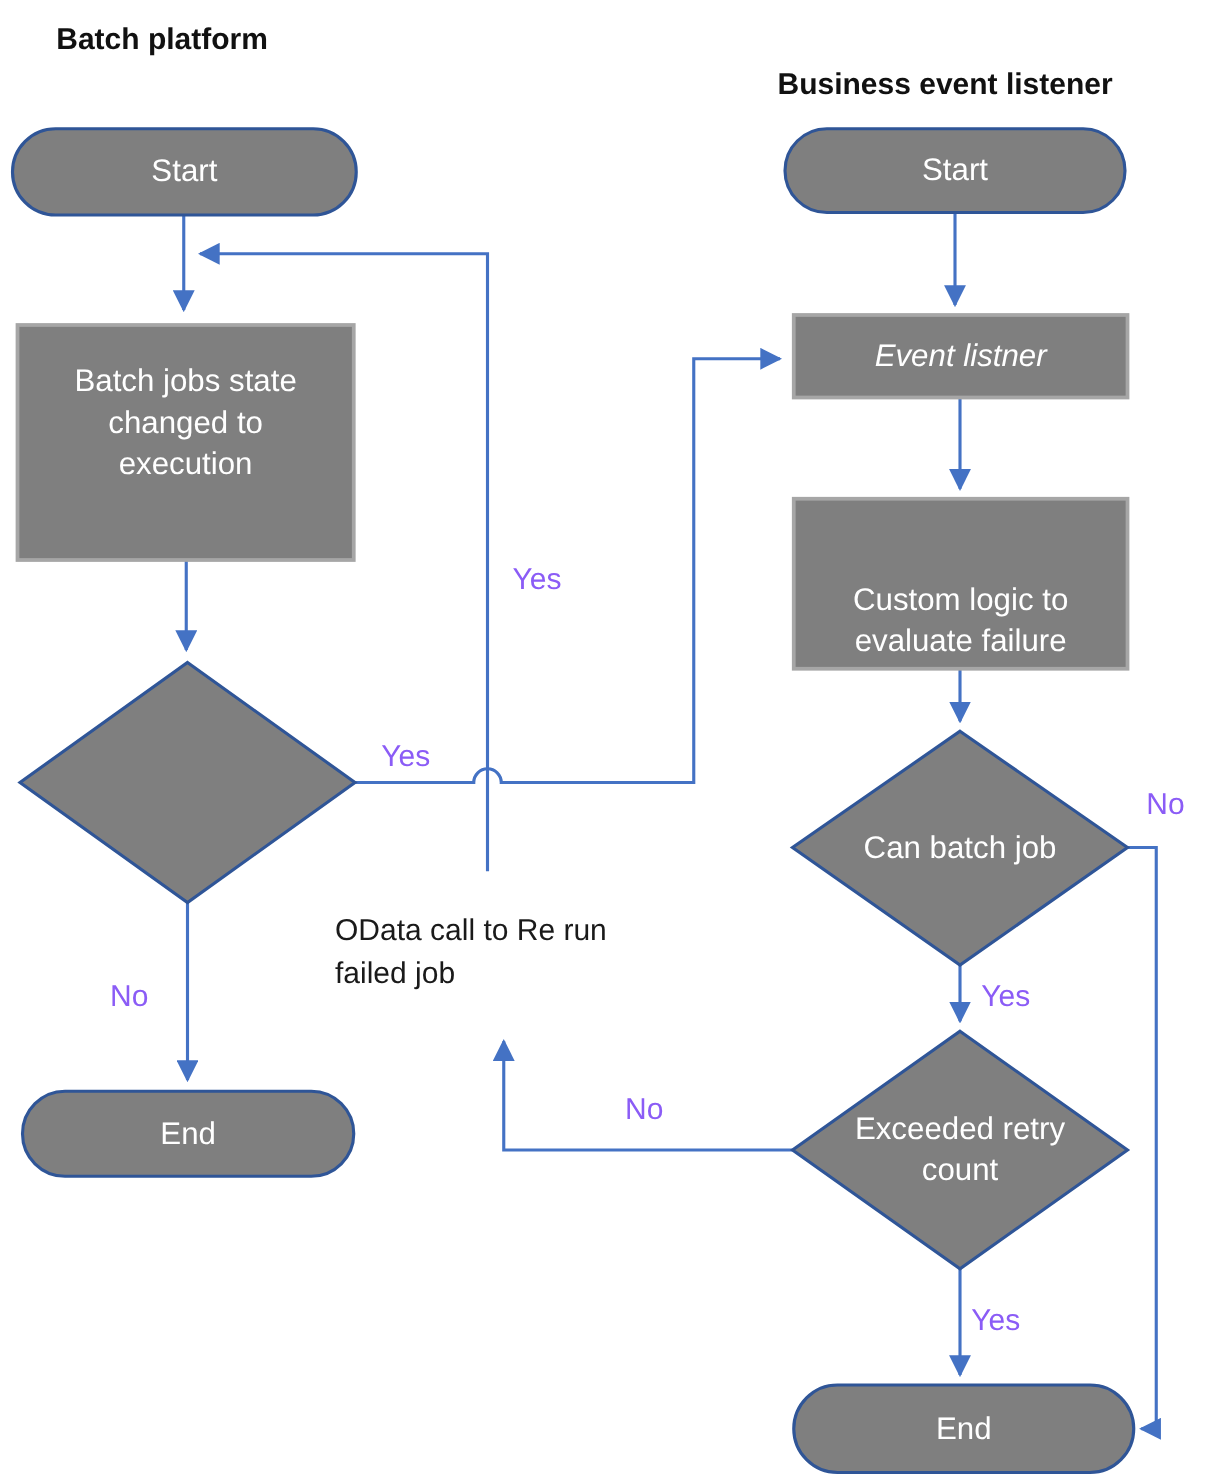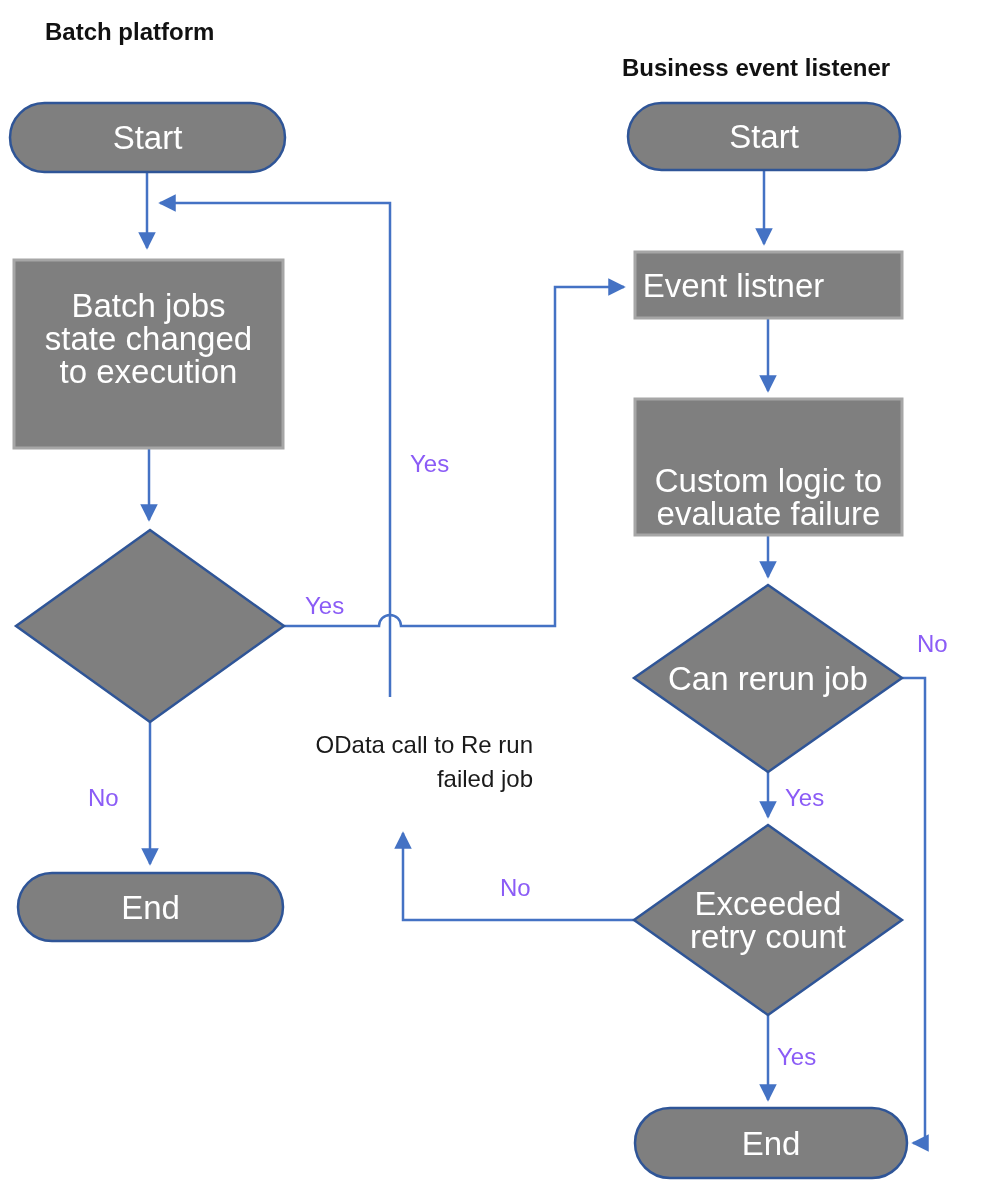--- a/index.html
+++ b/index.html
@@ -28,36 +28,36 @@
     color: #111111;
     white-space: nowrap;
   }
   .shape-label {
     position: absolute;
     display: flex;
     align-items: center;
     justify-content: center;
     text-align: center;
     color: #ffffff;
-    font-size: 33px;
+    font-size: 25px;
     line-height: 33px;
     pointer-events: none;
   }
   .edge-label {
     position: absolute;
     color: #8b5cf6;
     font-size: 24px;
     white-space: nowrap;
   }
   .note {
     position: absolute;
     color: #1a1a1a;
     font-size: 24px;
     line-height: 34px;
-    text-align: right;
+    text-align: left;
   }
 </style>
 </head>
 <body>
 
 <div class="canvas">
 
   <svg class="wires" viewBox="0 0 981 1183">
     <defs>
       <marker id="arr" viewBox="0 0 10 10" refX="9" refY="5" markerWidth="7" markerHeight="7" orient="auto-start-reverse">
@@ -107,23 +107,23 @@
   </svg>
 
   <div class="col-title" style="left:45px; top:18px;">Batch platform</div>
   <div class="col-title" style="left:622px; top:18px;margin-top:36px;">Business event listener</div>
 
   <div class="shape-label" style="left:10px; top:103px; width:275px; height:69px;">Start</div>
   <div class="shape-label" style="left:14px; top:260px; width:269px; height:156px; padding:0 30px; box-sizing:border-box;">Batch jobs state changed to execution</div>
   <div class="shape-label" style="left:18px; top:873px; width:265px; height:68px;">End</div>
 
   <div class="shape-label" style="left:628px; top:103px; width:272px; height:67px;">Start</div>
-  <div class="shape-label" style="left:600px; top:252px; width:267px; height:66px;">Event listner</div>
+  <div class="shape-label" style="left:635px; top:252px; width:267px; height:66px;font-style:italic;">Event listner</div>
   <div class="shape-label" style="left:635px; top:399px; width:267px; height:136px;margin-top:30px;">Custom logic to evaluate failure</div>
-  <div class="shape-label" style="left:658px; top:612px; width:220px; height:132px;">Can rerun job</div>
+  <div class="shape-label" style="left:658px; top:612px; width:220px; height:132px;">Can batch job</div>
   <div class="shape-label" style="left:663px; top:854px; width:210px; height:132px;">Exceeded retry count</div>
   <div class="shape-label" style="left:635px; top:1108px; width:272px; height:70px;">End</div>
 
   <div class="edge-label" style="left:305px; top:592px;">Yes</div>
   <div class="edge-label" style="left:410px; top:450px;">Yes</div>
   <div class="edge-label" style="left:88px; top:784px;">No</div>
   <div class="edge-label" style="left:917px; top:630px;">No</div>
   <div class="edge-label" style="left:785px; top:784px;">Yes</div>
   <div class="edge-label" style="left:500px; top:874px;">No</div>
   <div class="edge-label" style="left:777px; top:1043px;">Yes</div>

